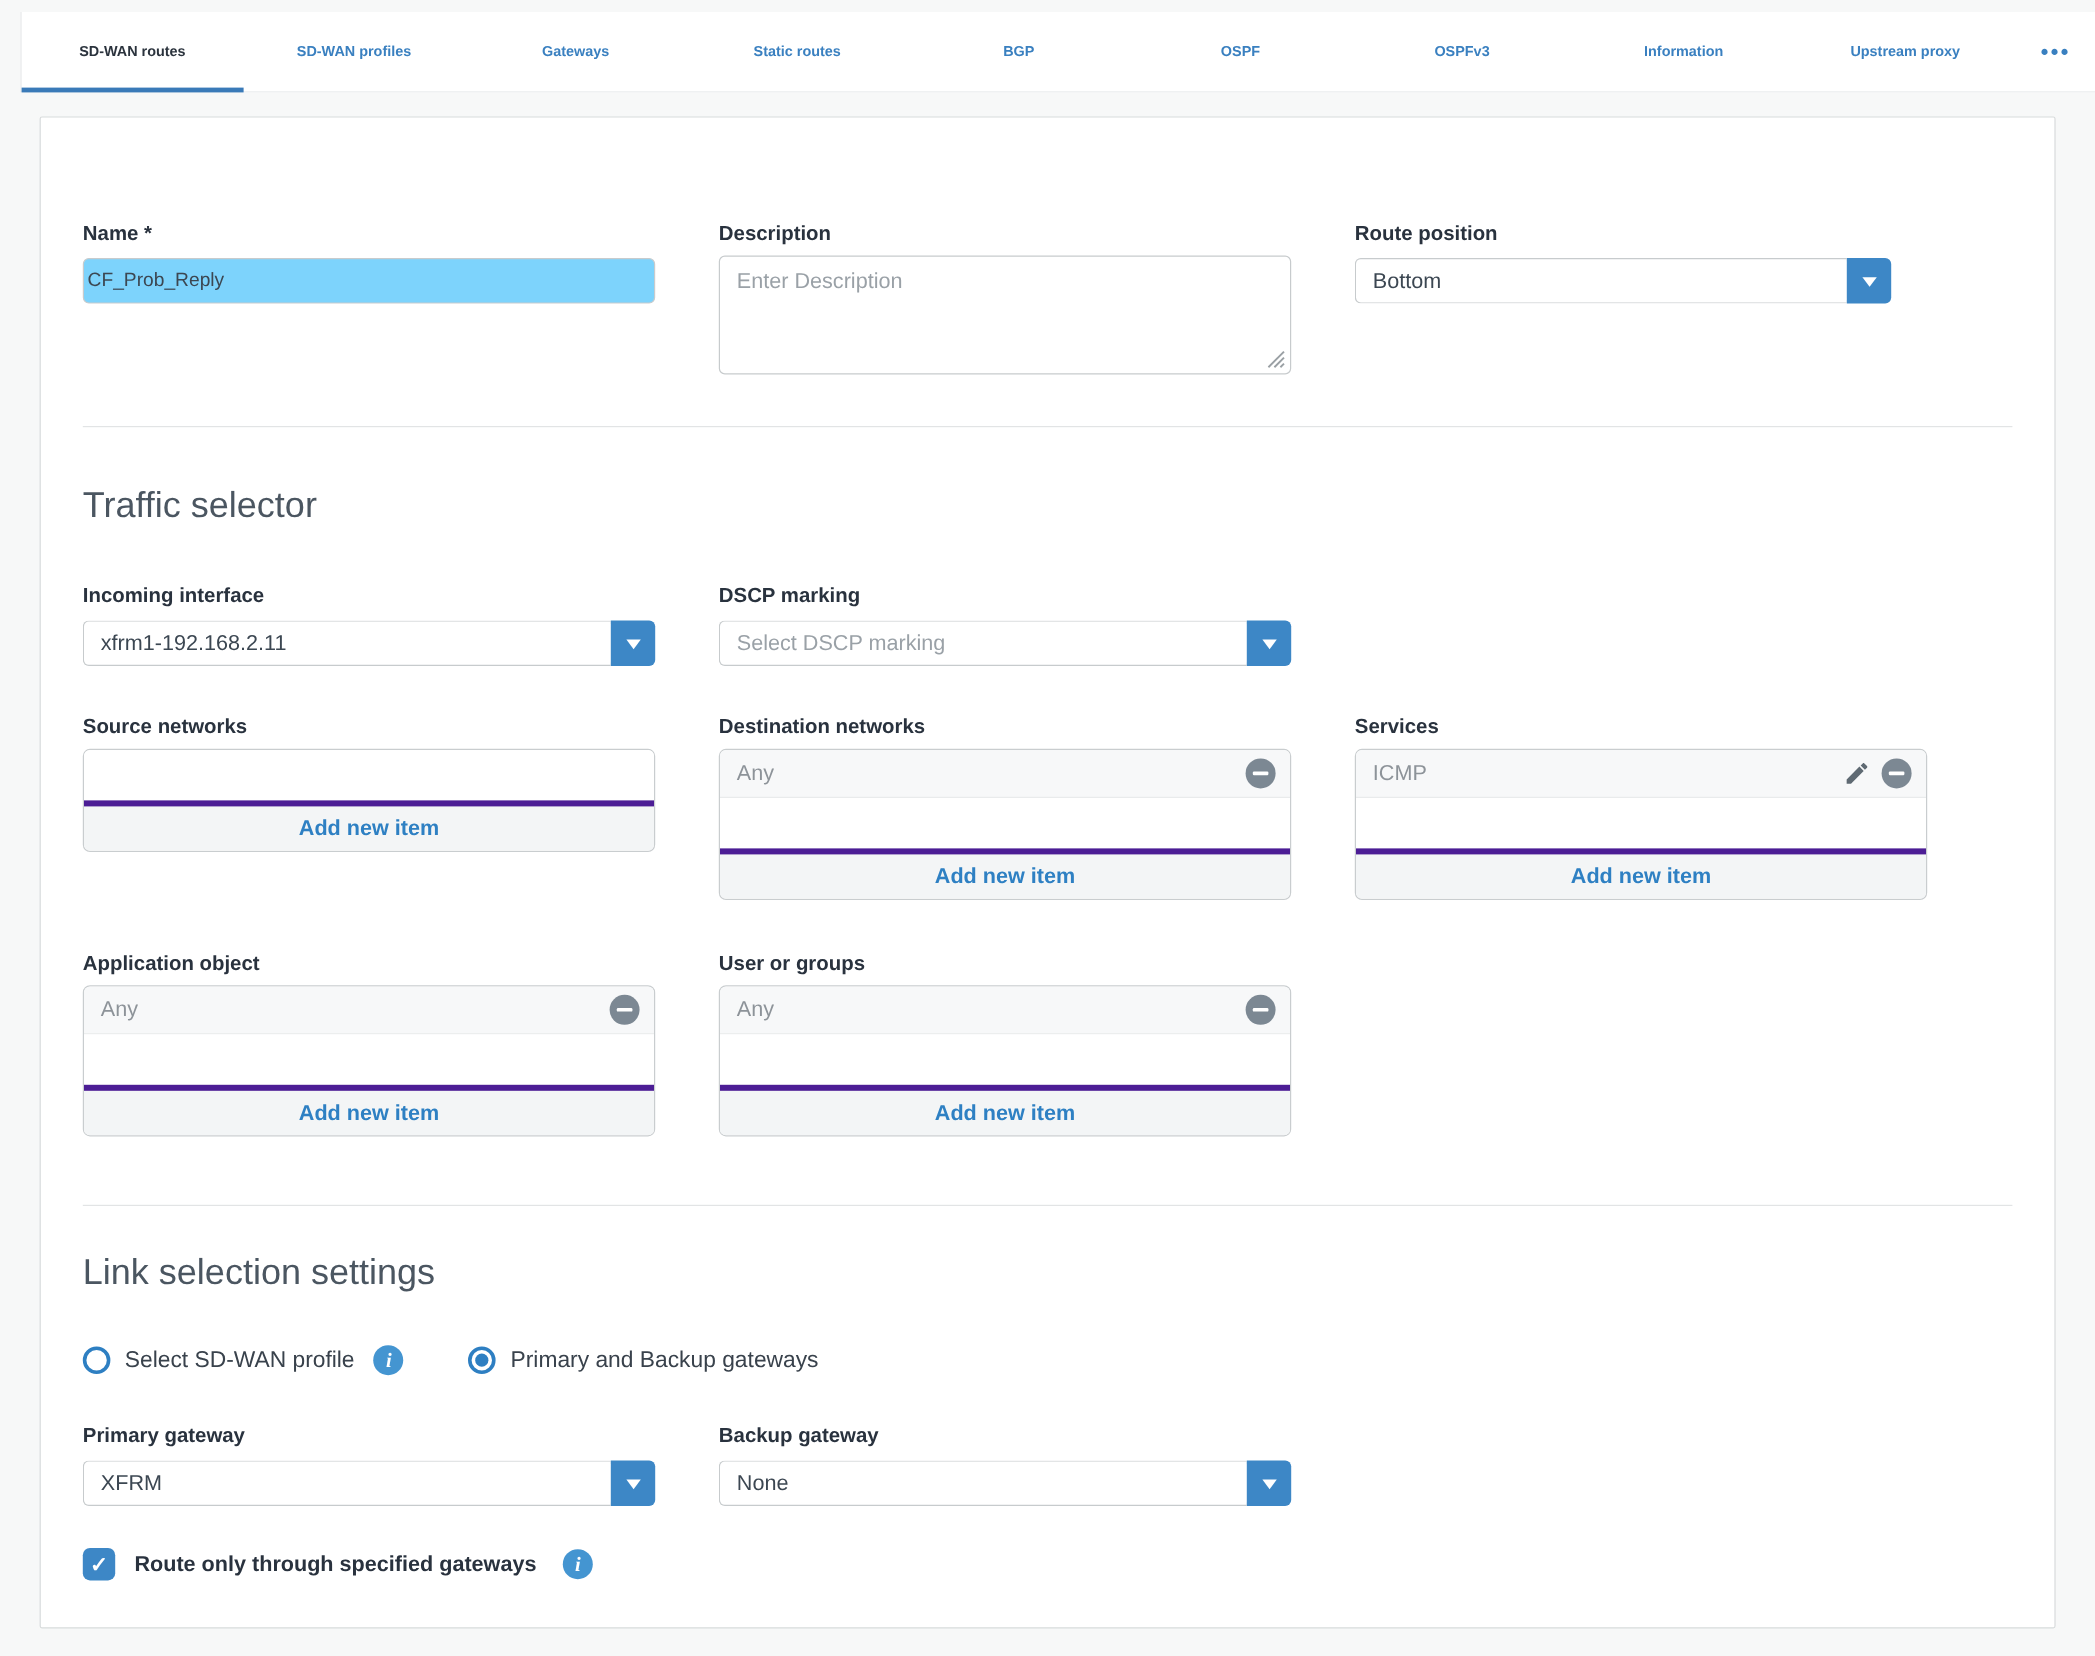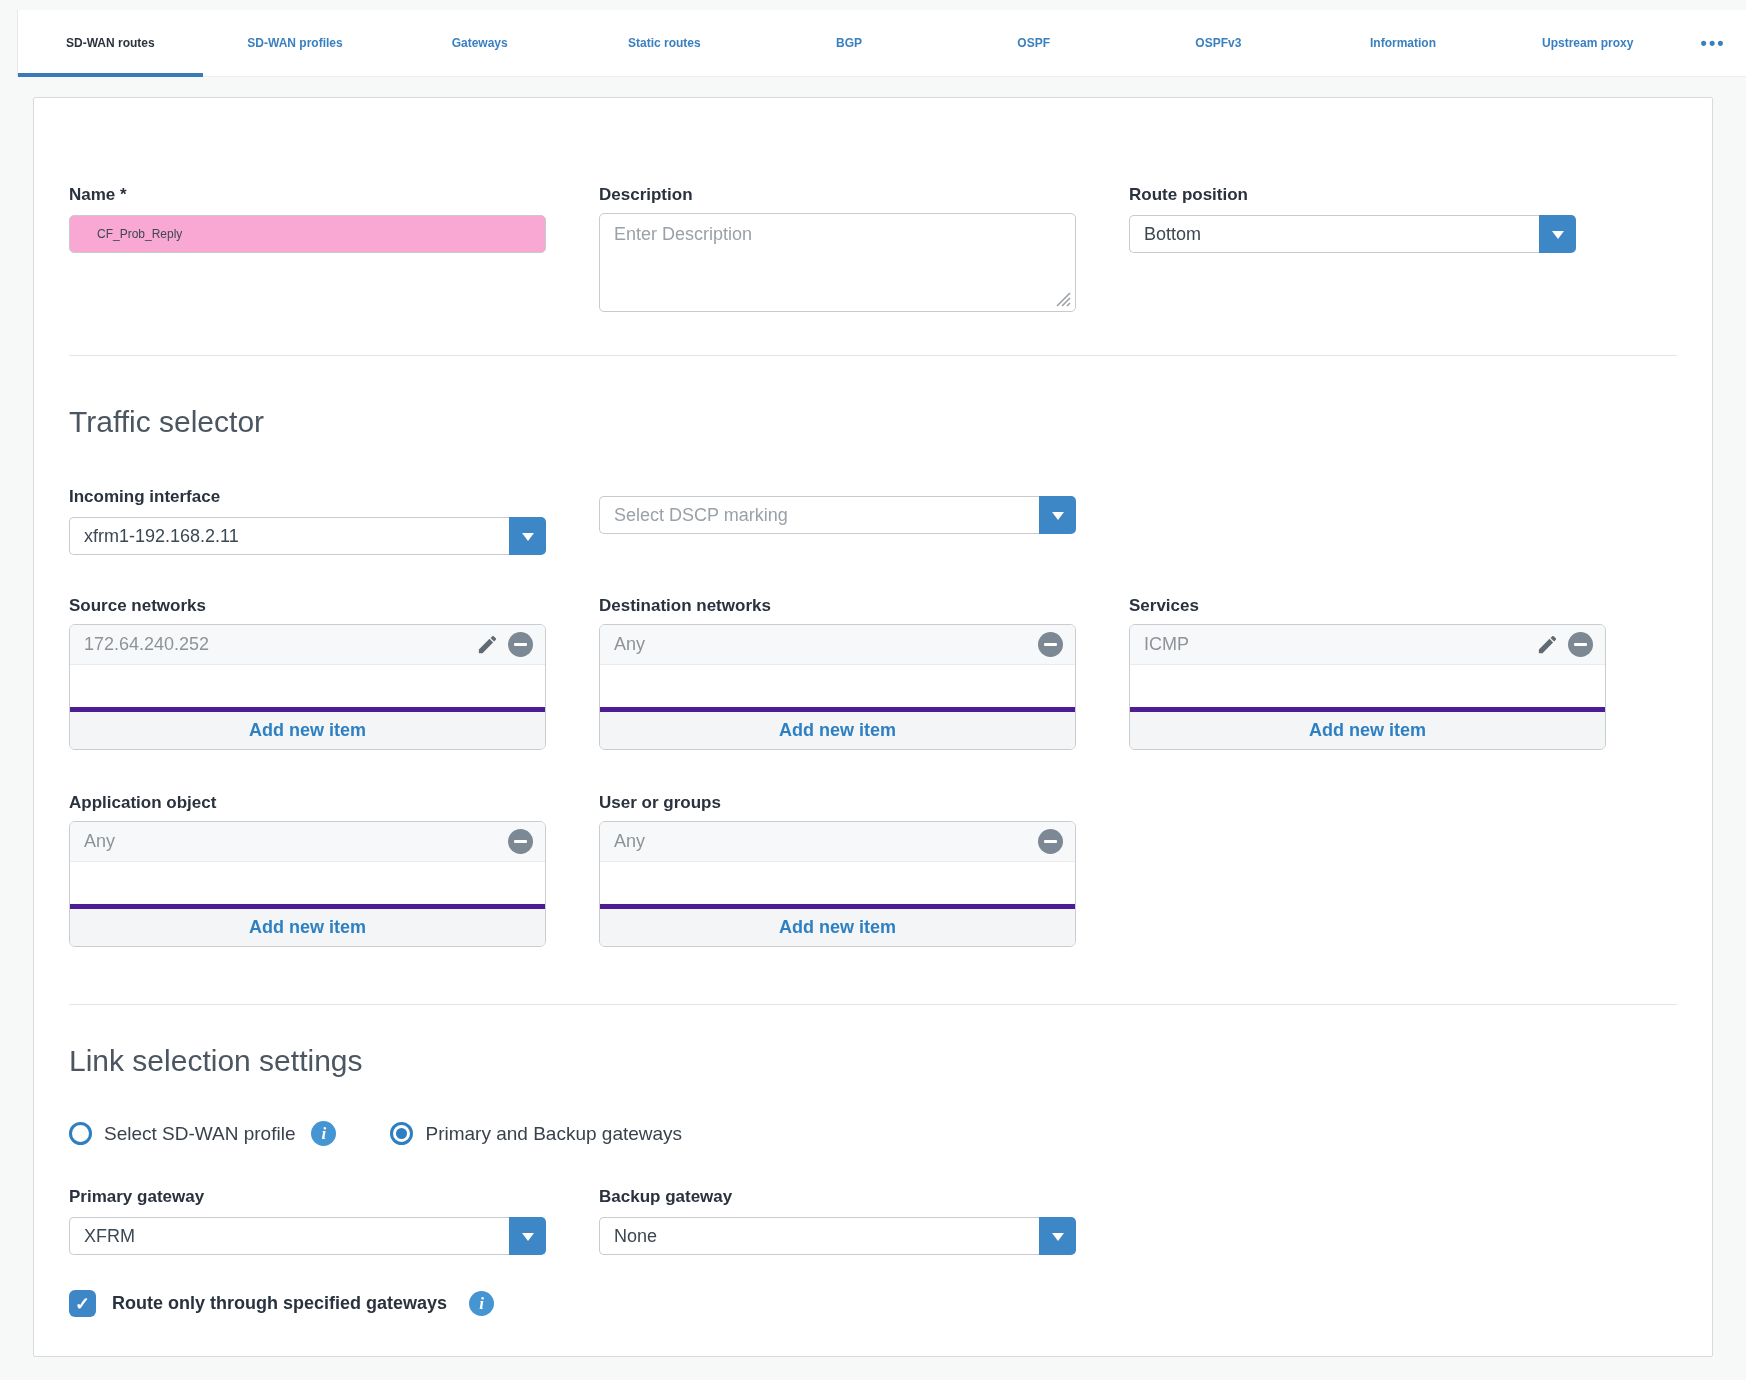--- a/index.html
+++ b/index.html
@@ -20,21 +20,21 @@
           border:1px solid #d8dbdc; border-radius:2px; padding-top:86px; overflow:hidden; }
 
   .grid3 { display:grid; grid-template-columns:477px 477px 477px; column-gap:53px; padding:0 35px; align-items:start; }
 
   .field-label { font-size:17px; font-weight:700; color:#29323e; line-height:21px; display:block; }
   .divider { border:none; border-top:1px solid #e2e4e5; margin:43px 35px 0 35px; }
   .section-title { font-size:30px; font-weight:300; color:#4b5661; line-height:36px; padding:0 35px; }
 
   
   .text-input { width:100%; height:38px; margin-top:10px; border:1px solid #c7cbcd; border-radius:5px;
-                padding:0 27px; font-size:12px; color:#3c4752; font-family:"Liberation Sans",sans-serif; background:#f9a8d4; outline:none; }
+                padding:0 3px; font-size:16px; color:#3c4752; font-family:"Liberation Sans",sans-serif; background:#7dd3fc; outline:none; }
 
   .ta-wrap { position:relative; width:477px; height:99px; margin-top:8px; }
   .ta-wrap textarea { position:absolute; inset:0; width:100%; height:100%; border:1px solid #c7cbcd; border-radius:5px;
                       padding:10px 14px; font-size:18px; color:#3c4752; font-family:"Liberation Sans",sans-serif;
                       resize:none; outline:none; }
   .ta-wrap textarea::placeholder { color:#9aa1a7; }
   .text-input::placeholder { color:#9aa1a7; }
   .resize-handle { position:absolute; right:5px; bottom:5px; width:18px; height:18px; pointer-events:none; }
 
   
@@ -135,43 +135,33 @@
 
   <div class="grid3 mt-row2">
     <div>
       <span class="field-label">Incoming interface</span>
       <div class="dropdown">
         <div class="dd-field">xfrm1-192.168.2.11</div>
         <div class="dd-btn"></div>
       </div>
     </div>
     <div>
+      <span class="field-label">DSCP marking</span>
       <div class="dropdown">
         <div class="dd-field placeholder">Select DSCP marking</div>
         <div class="dd-btn"></div>
       </div>
     </div>
     <div></div>
   </div>
 
   <div class="grid3 mt-row3">
     <div>
       <span class="field-label">Source networks</span>
       <div class="listbox">
-        <div class="list-item">
-          <span>172.64.240.252</span>
-          <span class="item-icons">
-            <span class="pencil-icon">
-              <svg viewBox="0 0 24 24">
-                  <path d="M3 17.2V21h3.8L17.8 9.9l-3.7-3.8L3 17.2zM20.7 7c.4-.4.4-1 0-1.4l-2.3-2.3c-.4-.4-1-.4-1.4 0l-1.8 1.8 3.7 3.7L20.7 7z"></path>
-                </svg>
-            </span>
-            <span class="minus-icon"></span>
-          </span>
-        </div>
         <div class="list-spacer"></div>
         <div class="list-footer">Add new item</div>
       </div>
     </div>
     <div>
       <span class="field-label">Destination networks</span>
       <div class="listbox">
         <div class="list-item">
           <span>Any</span>
           <span class="item-icons">

